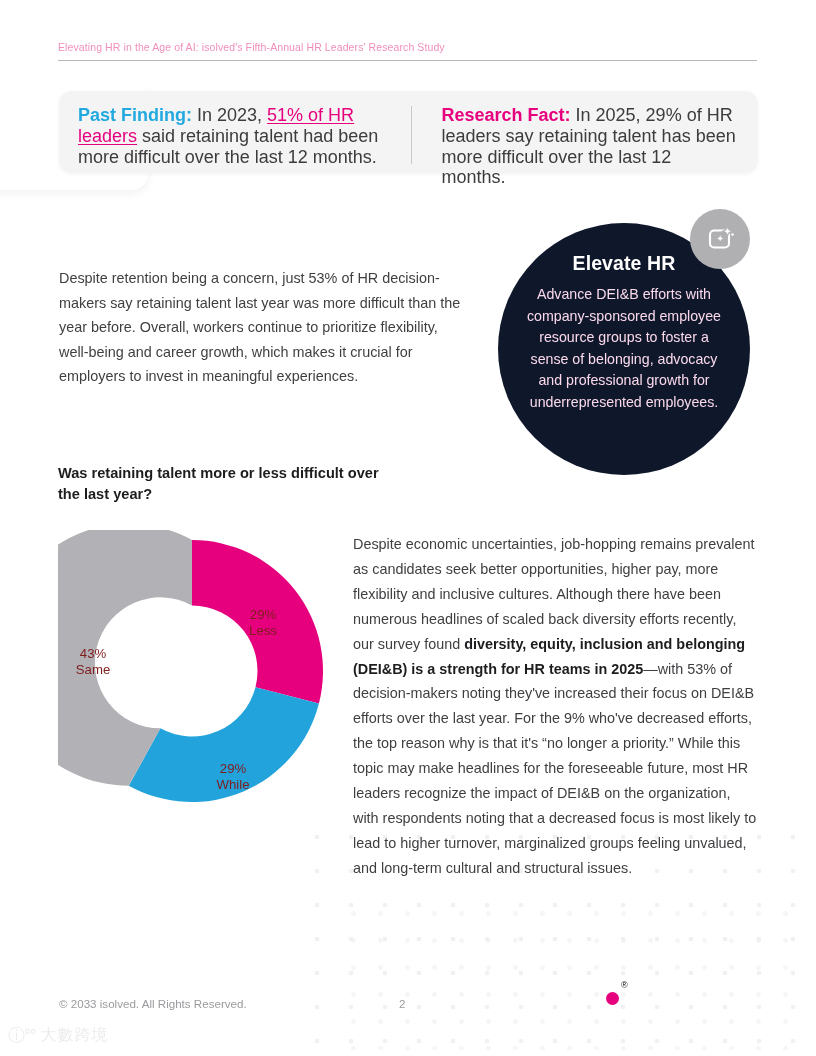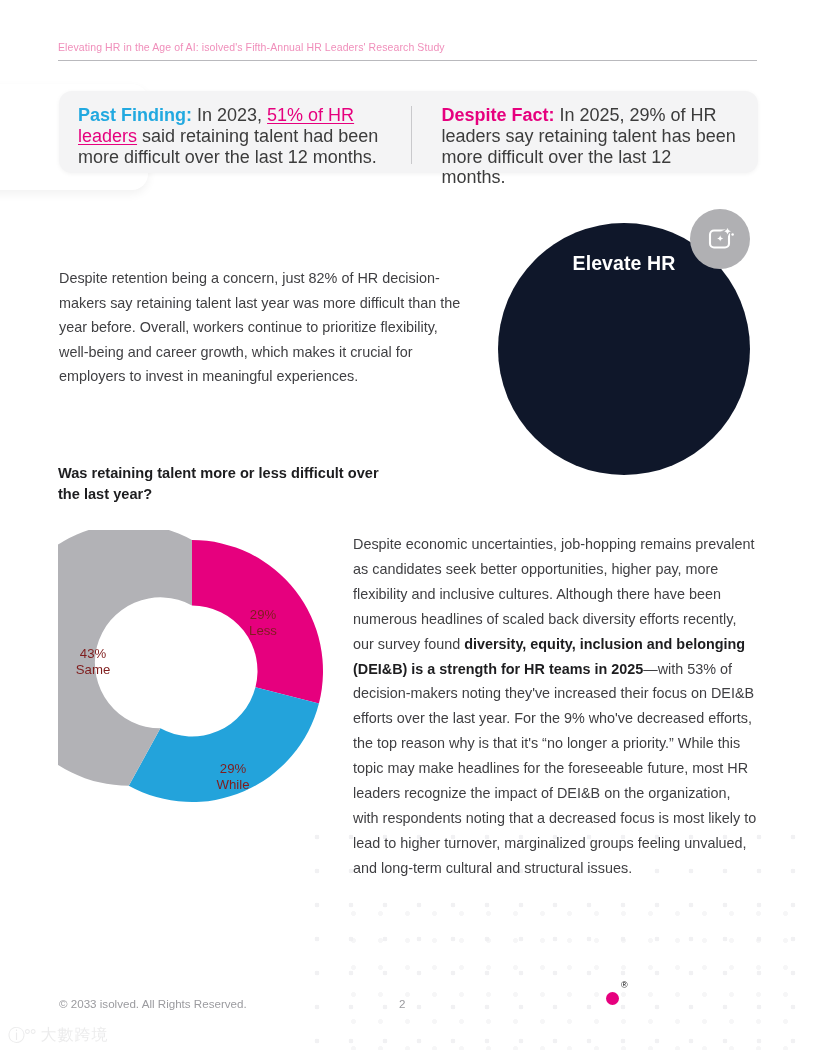--- a/index.html
+++ b/index.html
@@ -271,28 +271,29 @@
 <div class="runhead-rule"></div>
 
 <div class="ghost-card"></div>
 
 <div class="callouts">
   <div class="callout left">
     <span class="lbl-past">Past Finding:</span><span> In 2023, </span><span class="pink-link">51% of HR leaders</span><span> said retaining talent had been more difficult over the last 12 months.</span>
   </div>
   <div class="callout-divider"></div>
   <div class="callout right">
-    <span class="lbl-current">Despite Fact:</span><span>  In 2025, 29% of HR leaders say retaining talent has been more difficult over the last 12 months.</span>
+    <span class="lbl-current">Research Fact:</span><span>  In 2025, 29% of HR leaders say retaining talent has been more difficult over the last 12 months.</span>
   </div>
 </div>
 
-<div class="intro">Despite retention being a concern, just 82% of HR decision-makers say retaining talent last year was more difficult than the year before. Overall, workers continue to prioritize flexibility, well-being and career growth, which makes it crucial for employers to invest in meaningful experiences.</div>
+<div class="intro">Despite retention being a concern, just 53% of HR decision-makers say retaining talent last year was more difficult than the year before. Overall, workers continue to prioritize flexibility, well-being and career growth, which makes it crucial for employers to invest in meaningful experiences.</div>
 
 <div class="elevate-circle">
   <div class="elevate-title">Elevate HR</div>
+  <div class="elevate-body">Advance DEI&amp;B efforts with company-sponsored employee resource groups to foster a sense of belonging, advocacy and professional growth for underrepresented employees.</div>
 </div>
 <div class="elevate-badge">
   <svg width="34" height="34" viewBox="0 0 34 34" aria-hidden="true">
     <path d="M7 12.5a4 4 0 0 1 4-4h11a4 4 0 0 1 4 4v9a4 4 0 0 1-4 4H11a4 4 0 0 1-4-4z" fill="none" stroke="#ffffff" stroke-width="2.1"></path>
     <path d="M24.5 4.2c.9 3.4 1.6 4.1 5 5-3.4.9-4.1 1.6-5 5-.9-3.4-1.6-4.1-5-5 3.4-.9 4.1-1.6 5-5z" fill="#ffffff" stroke="#b0b0b3" stroke-width="1.1"></path>
     <path d="M17.2 13.3c.55 2.1 1 2.55 3.1 3.1-2.1.55-2.55 1-3.1 3.1-.55-2.1-1-2.55-3.1-3.1 2.1-.55 2.55-1 3.1-3.1z" fill="#ffffff"></path>
     <circle cx="29.6" cy="12.6" r="1.25" fill="#ffffff"></circle>
   </svg>
 </div>
 

